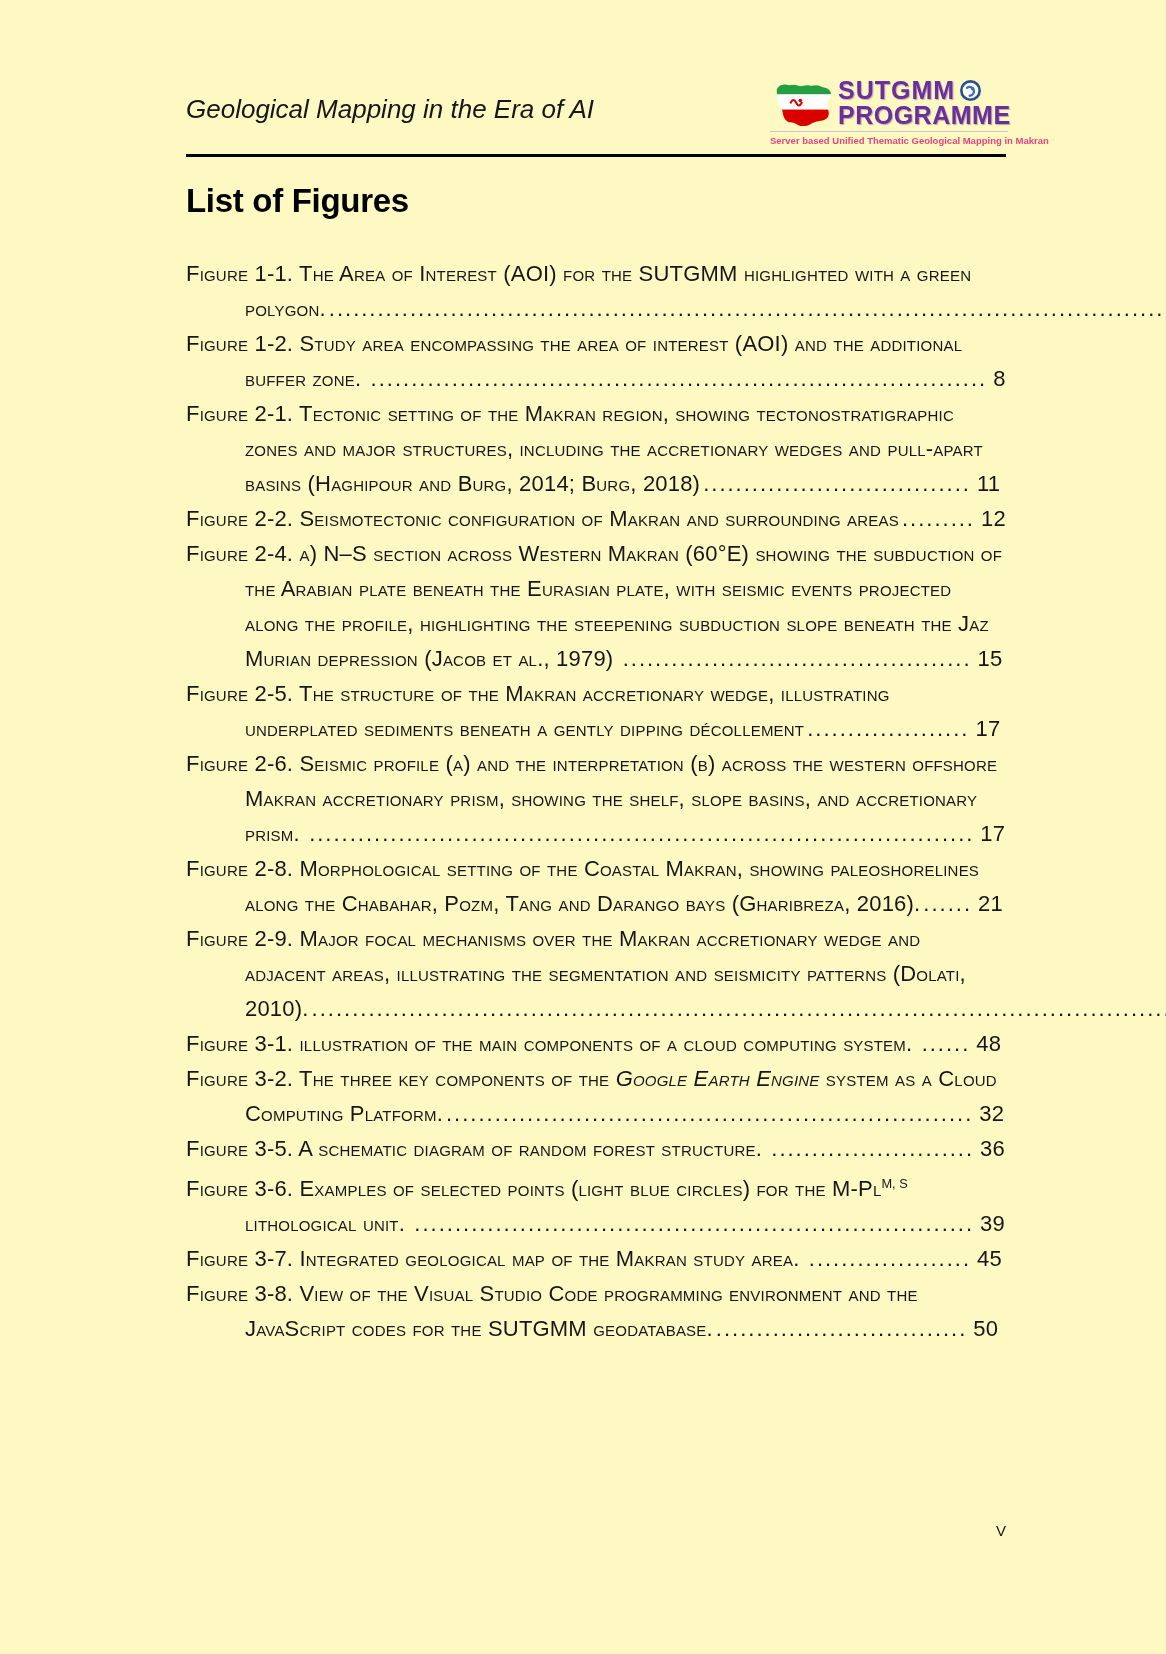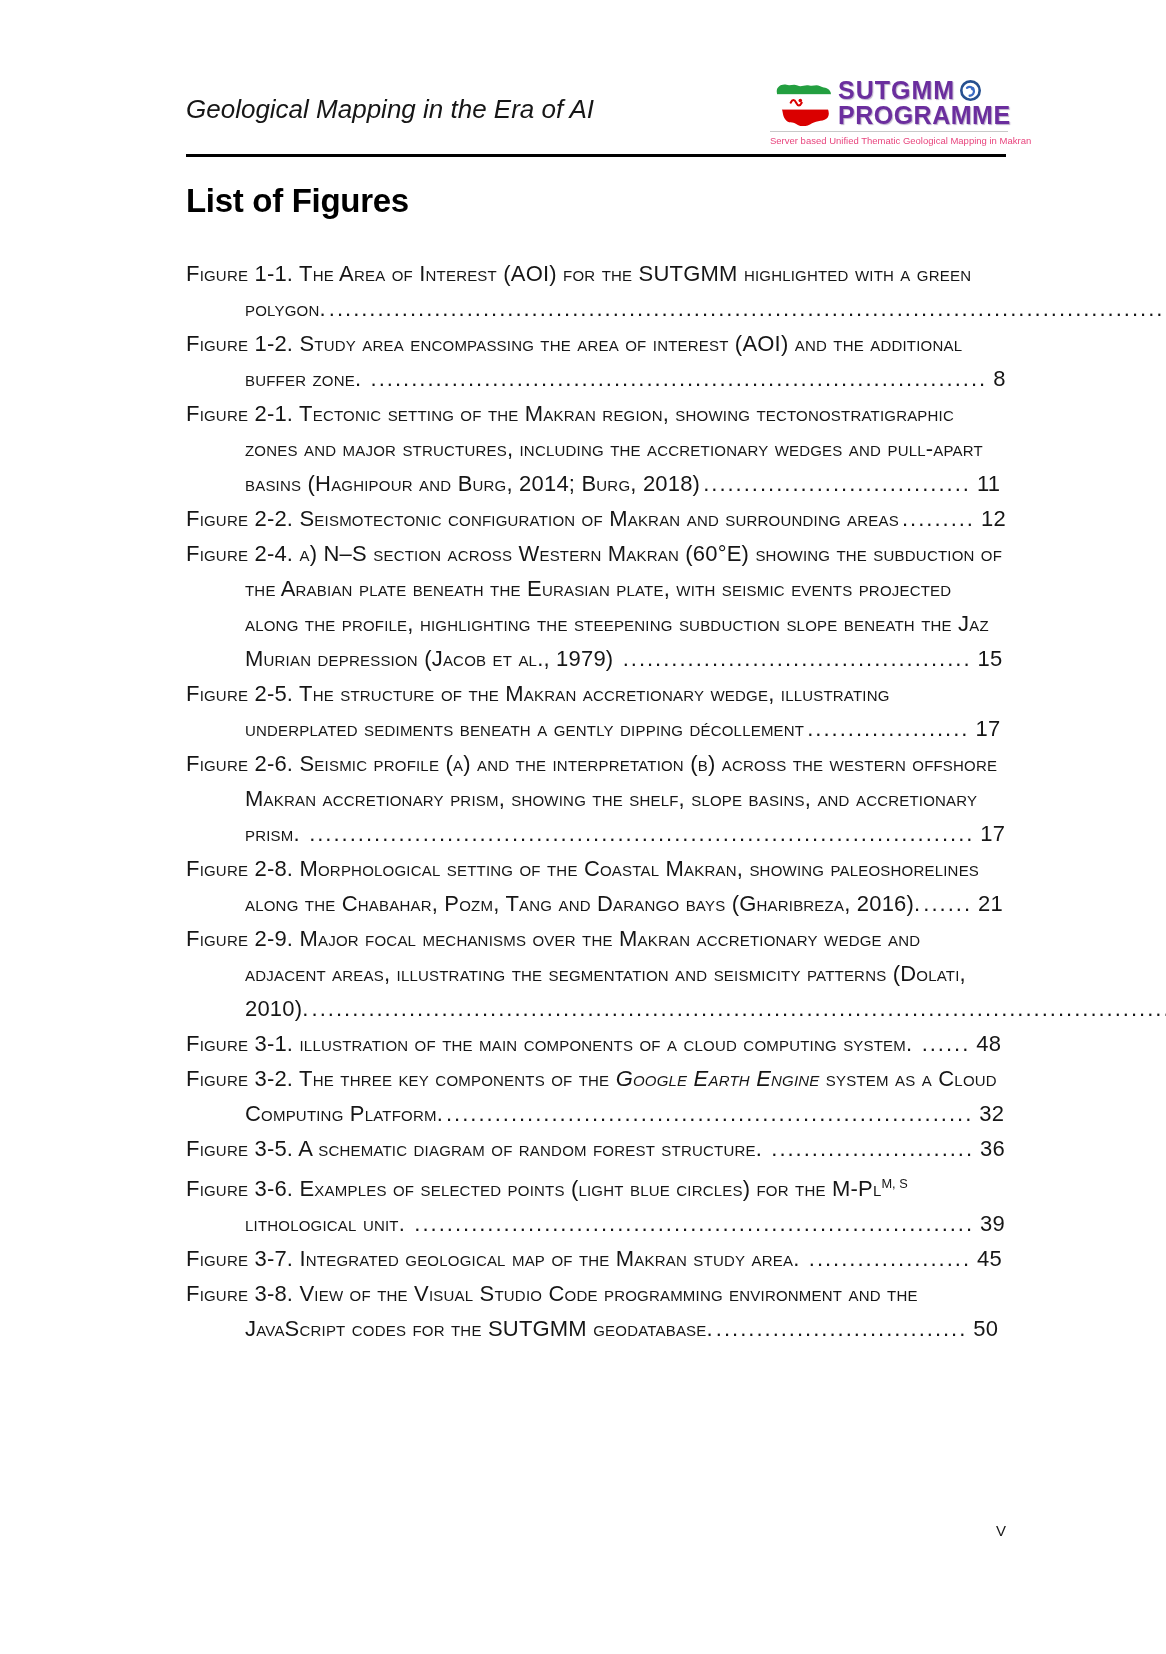--- a/index.html
+++ b/index.html
@@ -2,21 +2,21 @@
 <html><head>
 <meta charset="utf-8">
 <style>
   * { margin: 0; padding: 0; box-sizing: border-box; }
   html, body { background: #888; }
   .page {
     position: relative;
     width: 1166px;
     height: 1654px;
     margin: 0 auto;
-    background: #ffffff;
+    background: #fef9c3;
     color: #1a1a1a;
     font-family: "Liberation Sans", sans-serif;
     overflow: hidden;
   }
   
   .header-title {
     position: absolute;
     left: 186px;
     top: 94px;
     font-size: 26px;
@@ -42,21 +42,21 @@
     text-shadow: 1px 1px 1px rgba(60,20,100,0.35);
     font-family: "Liberation Sans", sans-serif;
   }
   .logo-word.second { letter-spacing: 0.5px; }
   .globe { width: 21px; height: 21px; flex: 0 0 auto; }
   .logo-tagline {
     margin-top: 3px;
     border-top: 1px solid #c9c9c9;
     padding-top: 3px;
     font-size: 9.5px;
-    font-weight: 400;
+    font-weight: 700;
     color: #e8457e;
     white-space: nowrap;
     text-align: center;
   }
   .header-rule {
     position: absolute;
     left: 186px;
     top: 154px;
     width: 820px;
     height: 3px;

